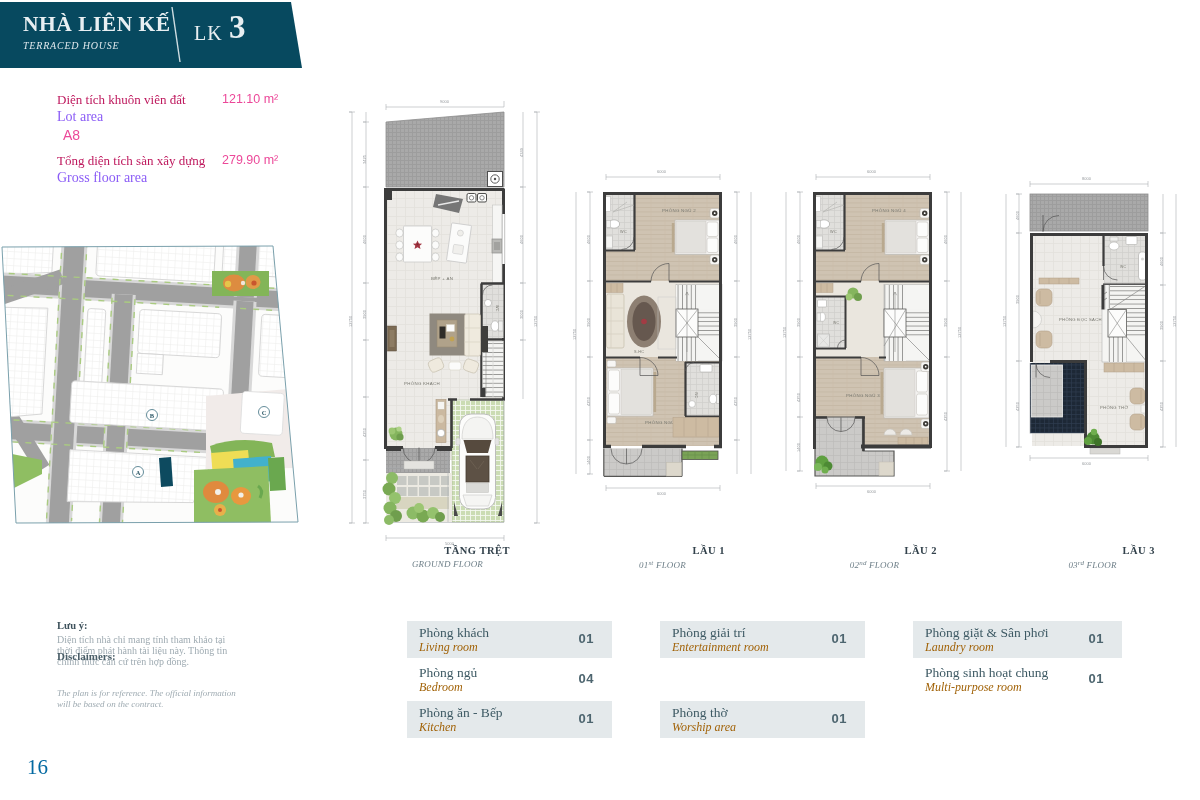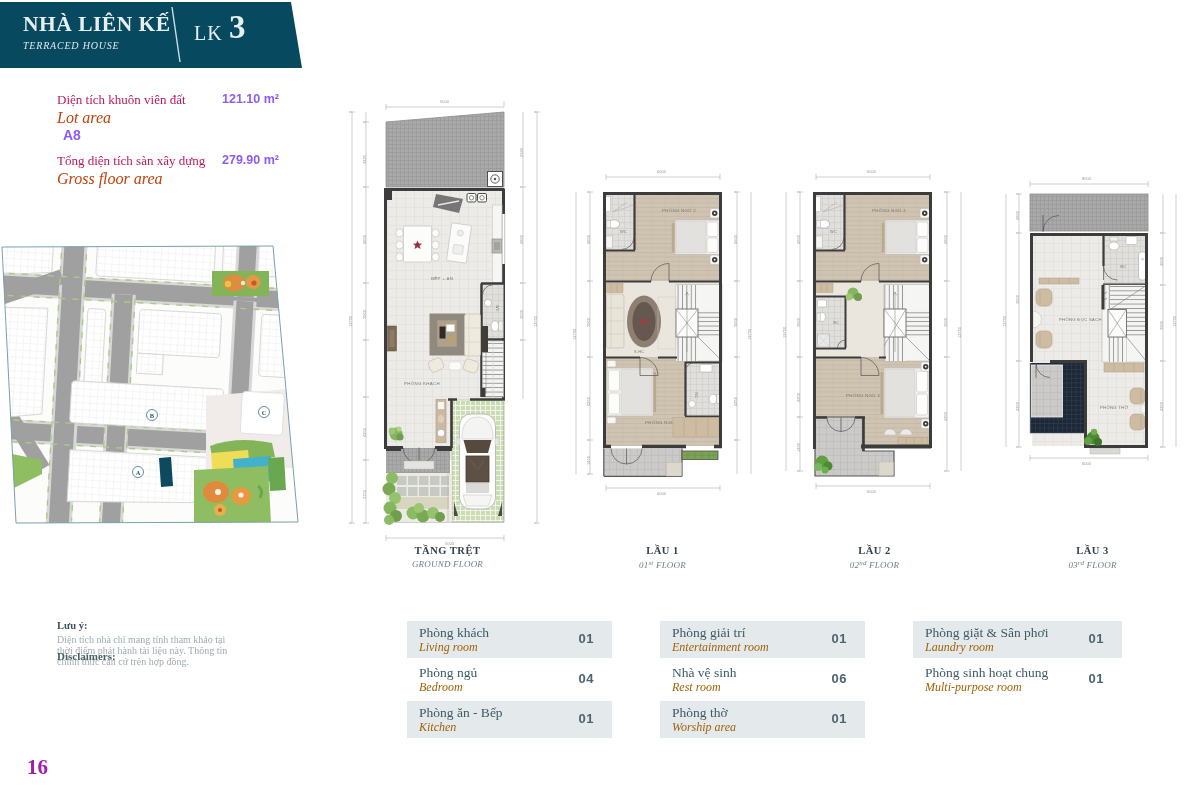--- a/index.html
+++ b/index.html
@@ -1,26 +1,26 @@
 <!DOCTYPE html>
 <html><head>
 <meta charset="utf-8">
 <style>
 html,body{margin:0;padding:0}
 #page{position:relative;width:1200px;height:800px;background:#ffffff;font-family:"Liberation Serif",serif;overflow:hidden}
 .abs{position:absolute}
 .vn{color:#be185d;font-size:13px}
-.en{color:#c2410c;font-size:16px;font-style:italic}
-.val{font-family:"Liberation Sans",sans-serif;font-weight:bold;color:#8b5cf6;font-size:12.5px}
+.en{color:#8b5cf6;font-size:14px;}
+.val{font-family:"Liberation Sans",sans-serif;font-weight:normal;color:#ec4899;font-size:12.5px}
 .lgrow{position:absolute;height:37px}
 .lgbg{background:#e4e9eb}
 .lgvn{position:absolute;left:12px;top:4px;font-size:13.5px;color:#3e5a64}
 .lgen{position:absolute;left:12px;top:19px;font-size:12px;font-style:italic;color:#a16207}
 .lgnum{position:absolute;right:18px;top:10px;font-family:"Liberation Sans",sans-serif;font-weight:bold;font-size:13px;color:#4d656f;letter-spacing:.5px}
-.plabel{position:absolute;text-align:center;color:#33424c;font-size:10.5px;letter-spacing:.5px;font-weight:bold}
+.plabel{position:absolute;text-align:right;color:#33424c;font-size:10.5px;letter-spacing:.5px;font-weight:bold}
 .psub{position:absolute;text-align:center;color:#6e7f88;font-size:9px;font-style:italic;letter-spacing:.2px}
 </style>
 </head>
 <body>
 <div id="page">
 
 <svg class="abs" style="left:0;top:0" width="330" height="80" viewBox="0 0 330 80">
   <polygon points="0,2 291,2 302,68 0,68" fill="#07495f"></polygon>
   <line x1="172" y1="7" x2="180" y2="62" stroke="#cfdde2" stroke-width="1.4"></line>
 </svg>
@@ -957,25 +957,20 @@
   <div class="lgvn">Phòng ăn - Bếp</div>
       <div class="lgen">Kitchen</div>
       <div class="lgnum">01</div>
 </div>
 
 <div class="lgrow lgbg" style="left:660px;top:621px;width:205px">
   <div class="lgvn">Phòng giải trí</div>
       <div class="lgen">Entertainment room</div>
       <div class="lgnum">01</div>
 </div>
-<div class="lgrow" style="left:660px;top:661px;width:205px">
-  <div class="lgvn">Nhà vệ sinh</div>
-      <div class="lgen">Rest room</div>
-      <div class="lgnum">06</div>
-</div>
 <div class="lgrow lgbg" style="left:660px;top:701px;width:205px">
   <div class="lgvn">Phòng thờ</div>
       <div class="lgen">Worship area</div>
       <div class="lgnum">01</div>
 </div>
 
 <div class="lgrow lgbg" style="left:913px;top:621px;width:209px">
   <div class="lgvn">Phòng giặt &amp; Sân phơi</div>
       <div class="lgen">Laundry room</div>
       <div class="lgnum">01</div>
@@ -983,16 +978,17 @@
 <div class="lgrow" style="left:913px;top:661px;width:209px">
   <div class="lgvn">Phòng sinh hoạt chung</div>
       <div class="lgen">Multi-purpose room</div>
       <div class="lgnum">01</div>
 </div>
 
 <div class="abs" style="left:57px;top:620px;width:180px;font-size:10.5px;color:#3e525c"><b>Lưu ý:</b></div>
 <div class="abs" style="left:57px;top:634px;width:172px;font-size:10px;line-height:11px;color:#9fabb2">Diện tích nhà chỉ mang tính tham khảo tại thời điểm phát hành tài liệu này. Thông tin chính thức căn cứ trên hợp đồng.</div>
 
 <div class="abs" style="left:57px;top:650px;width:180px;font-size:11px;font-weight:bold;color:#4a5e68">Disclaimers:</div>
-
-<div class="abs" style="left:27px;top:755px;font-size:21px;font-weight:bold;color:#a21caf">16</div>
+<div class="abs" style="left:57px;top:688px;width:182px;font-size:9px;line-height:11px;font-style:italic;color:#9fabb2">The plan is for reference. The official information will be based on the contract.</div>
+
+<div class="abs" style="left:27px;top:755px;font-size:21px;font-weight:normal;color:#0369a1">16</div>
 
 </div>
 
 </body></html>

